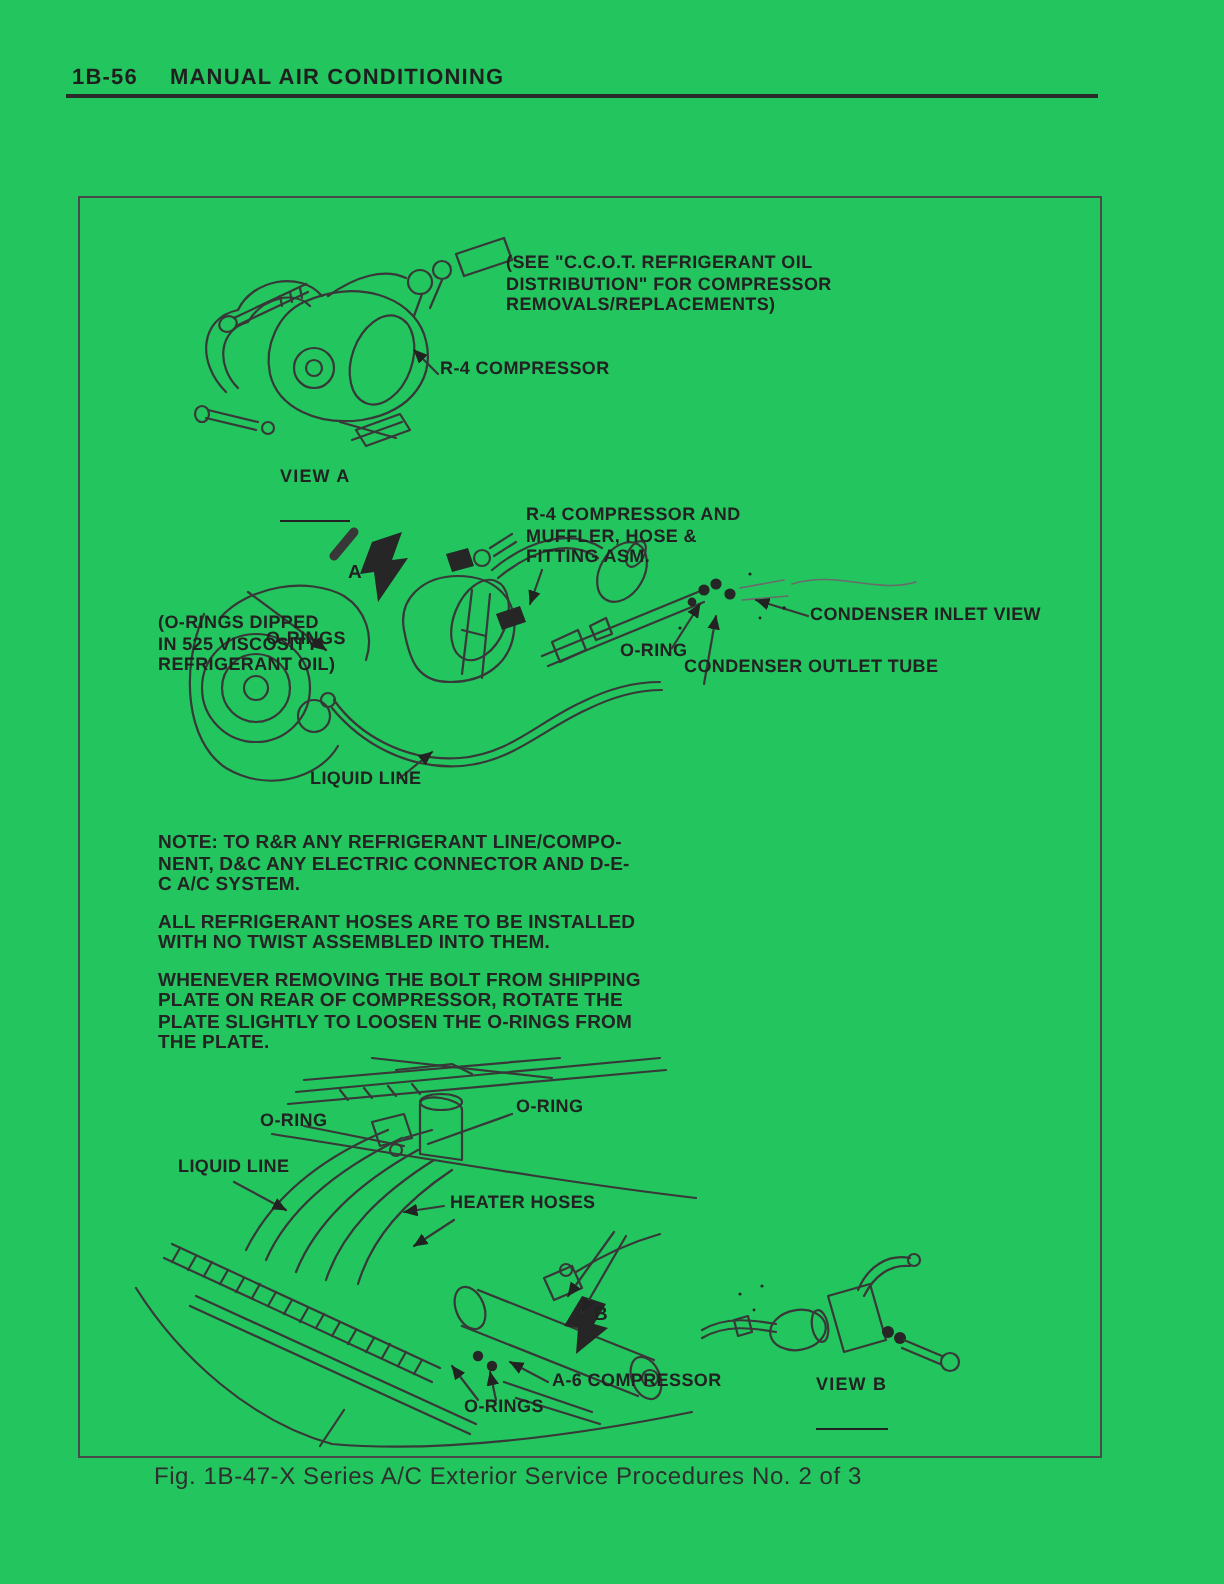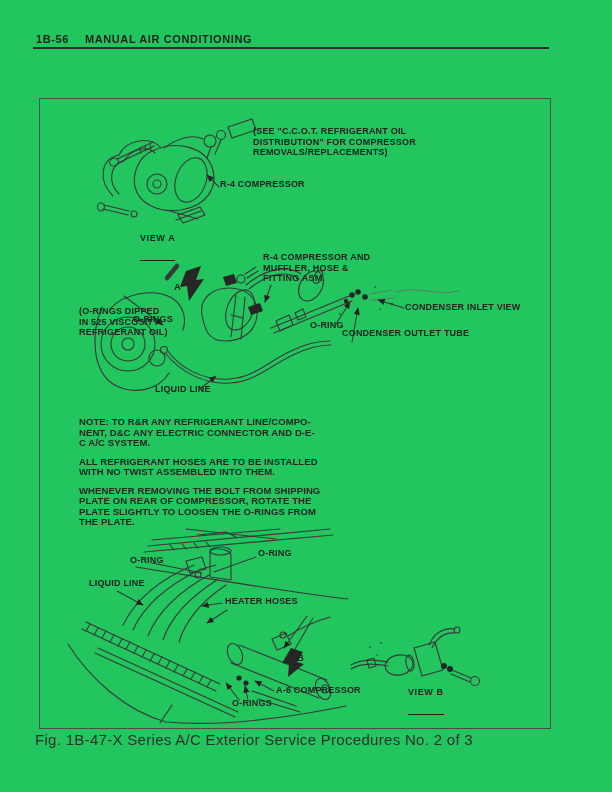--- a/index.html
+++ b/index.html
@@ -19,21 +19,21 @@
   .figbox svg { position:absolute; left:0; top:0; }
   
   .lbl { position:absolute; font-size:9px; font-weight:bold; line-height:10.5px;
          letter-spacing:0.2px; white-space:pre-line; color:#222; }
   .viewlbl { border-bottom:1.5px solid #222; padding-bottom:17px; letter-spacing:0.6px;text-align:center; }
   .marker { font-size:9.5px; }
   .notes { position:absolute; left:39px; top:318px; width:300px; }
   .note-para { margin:0 0 8px 0; font-size:9.5px; font-weight:bold; line-height:10.5px;
                letter-spacing:0.1px; white-space:pre-line; color:#242424; }
   .caption { position:absolute; left:0; top:731px; width:508px; text-align:center;
-             font-size:15px; letter-spacing:0.3px; color:#2e2e2e; }
+             font-size:12px; letter-spacing:0.3px; color:#2e2e2e; }
   
   .art { stroke:#383838; stroke-width:1.1; fill:none; stroke-linecap:round; stroke-linejoin:round; }
   .art .dark { fill:#262626; stroke:none; }
   .art .thin { stroke:#6a6a6a; stroke-width:0.8; }
   .art .thick { stroke-width:4.5; }
 </style>
 </head>
 <body>
 
 <div class="page">

